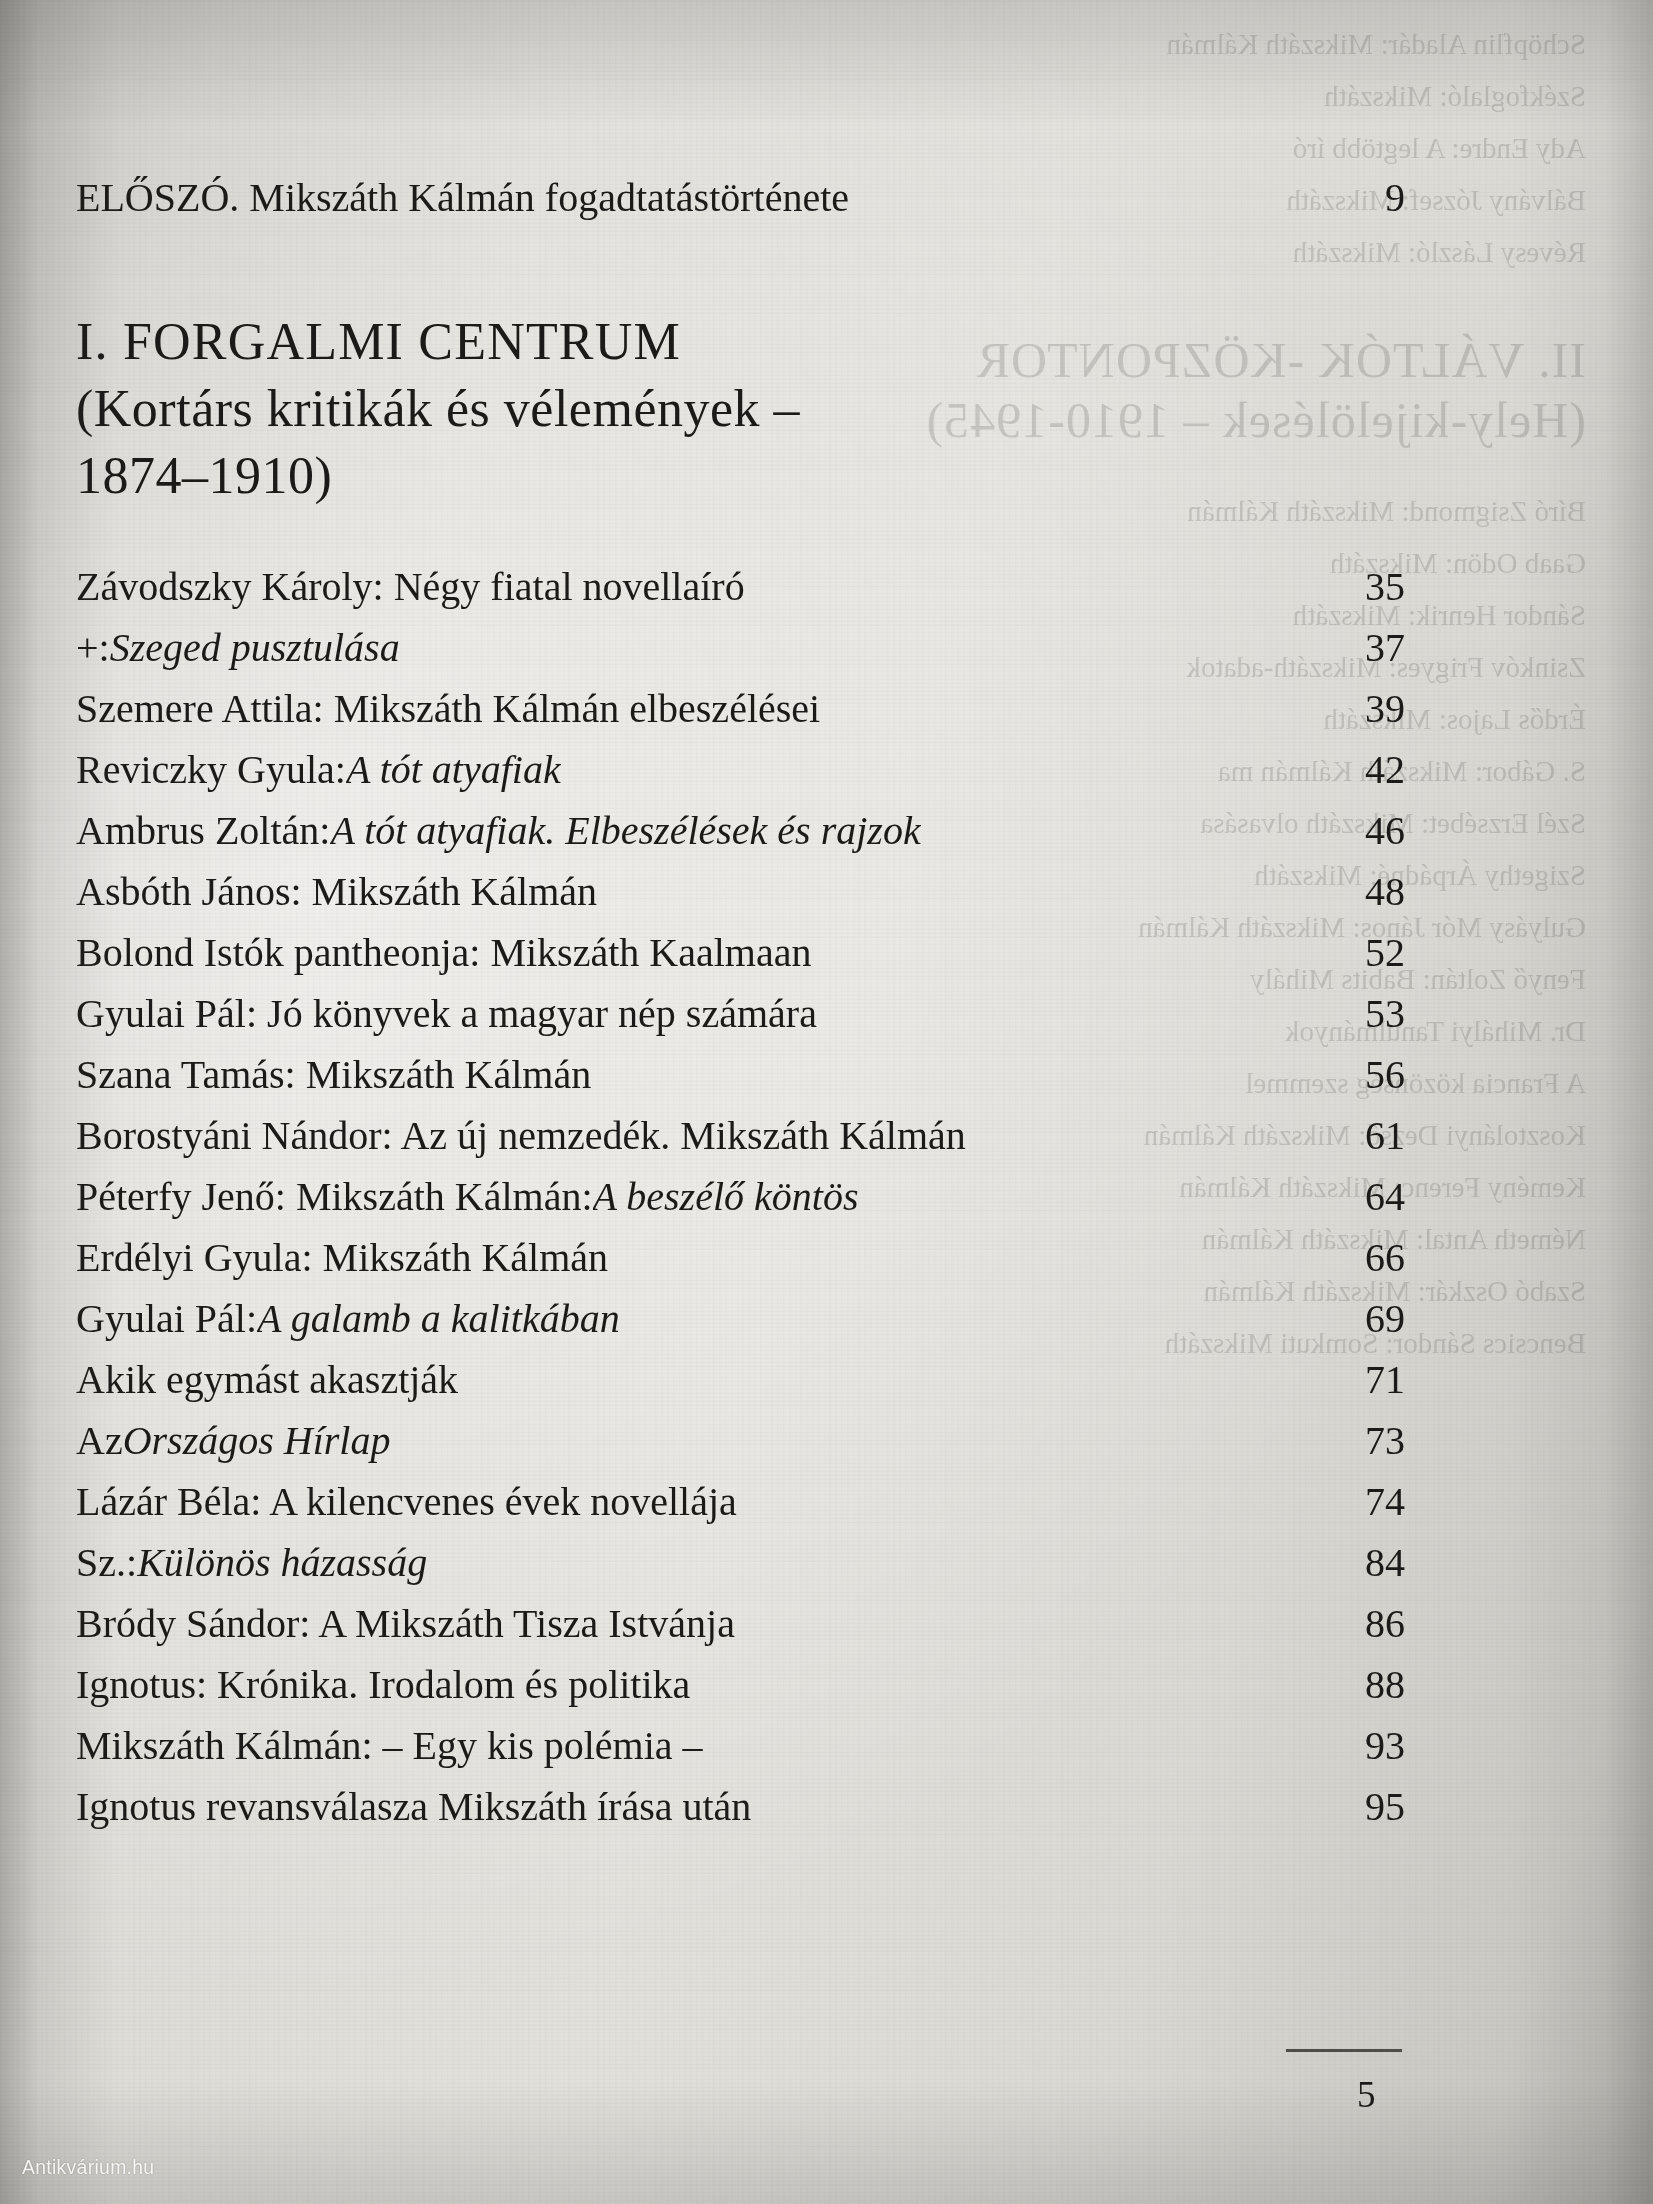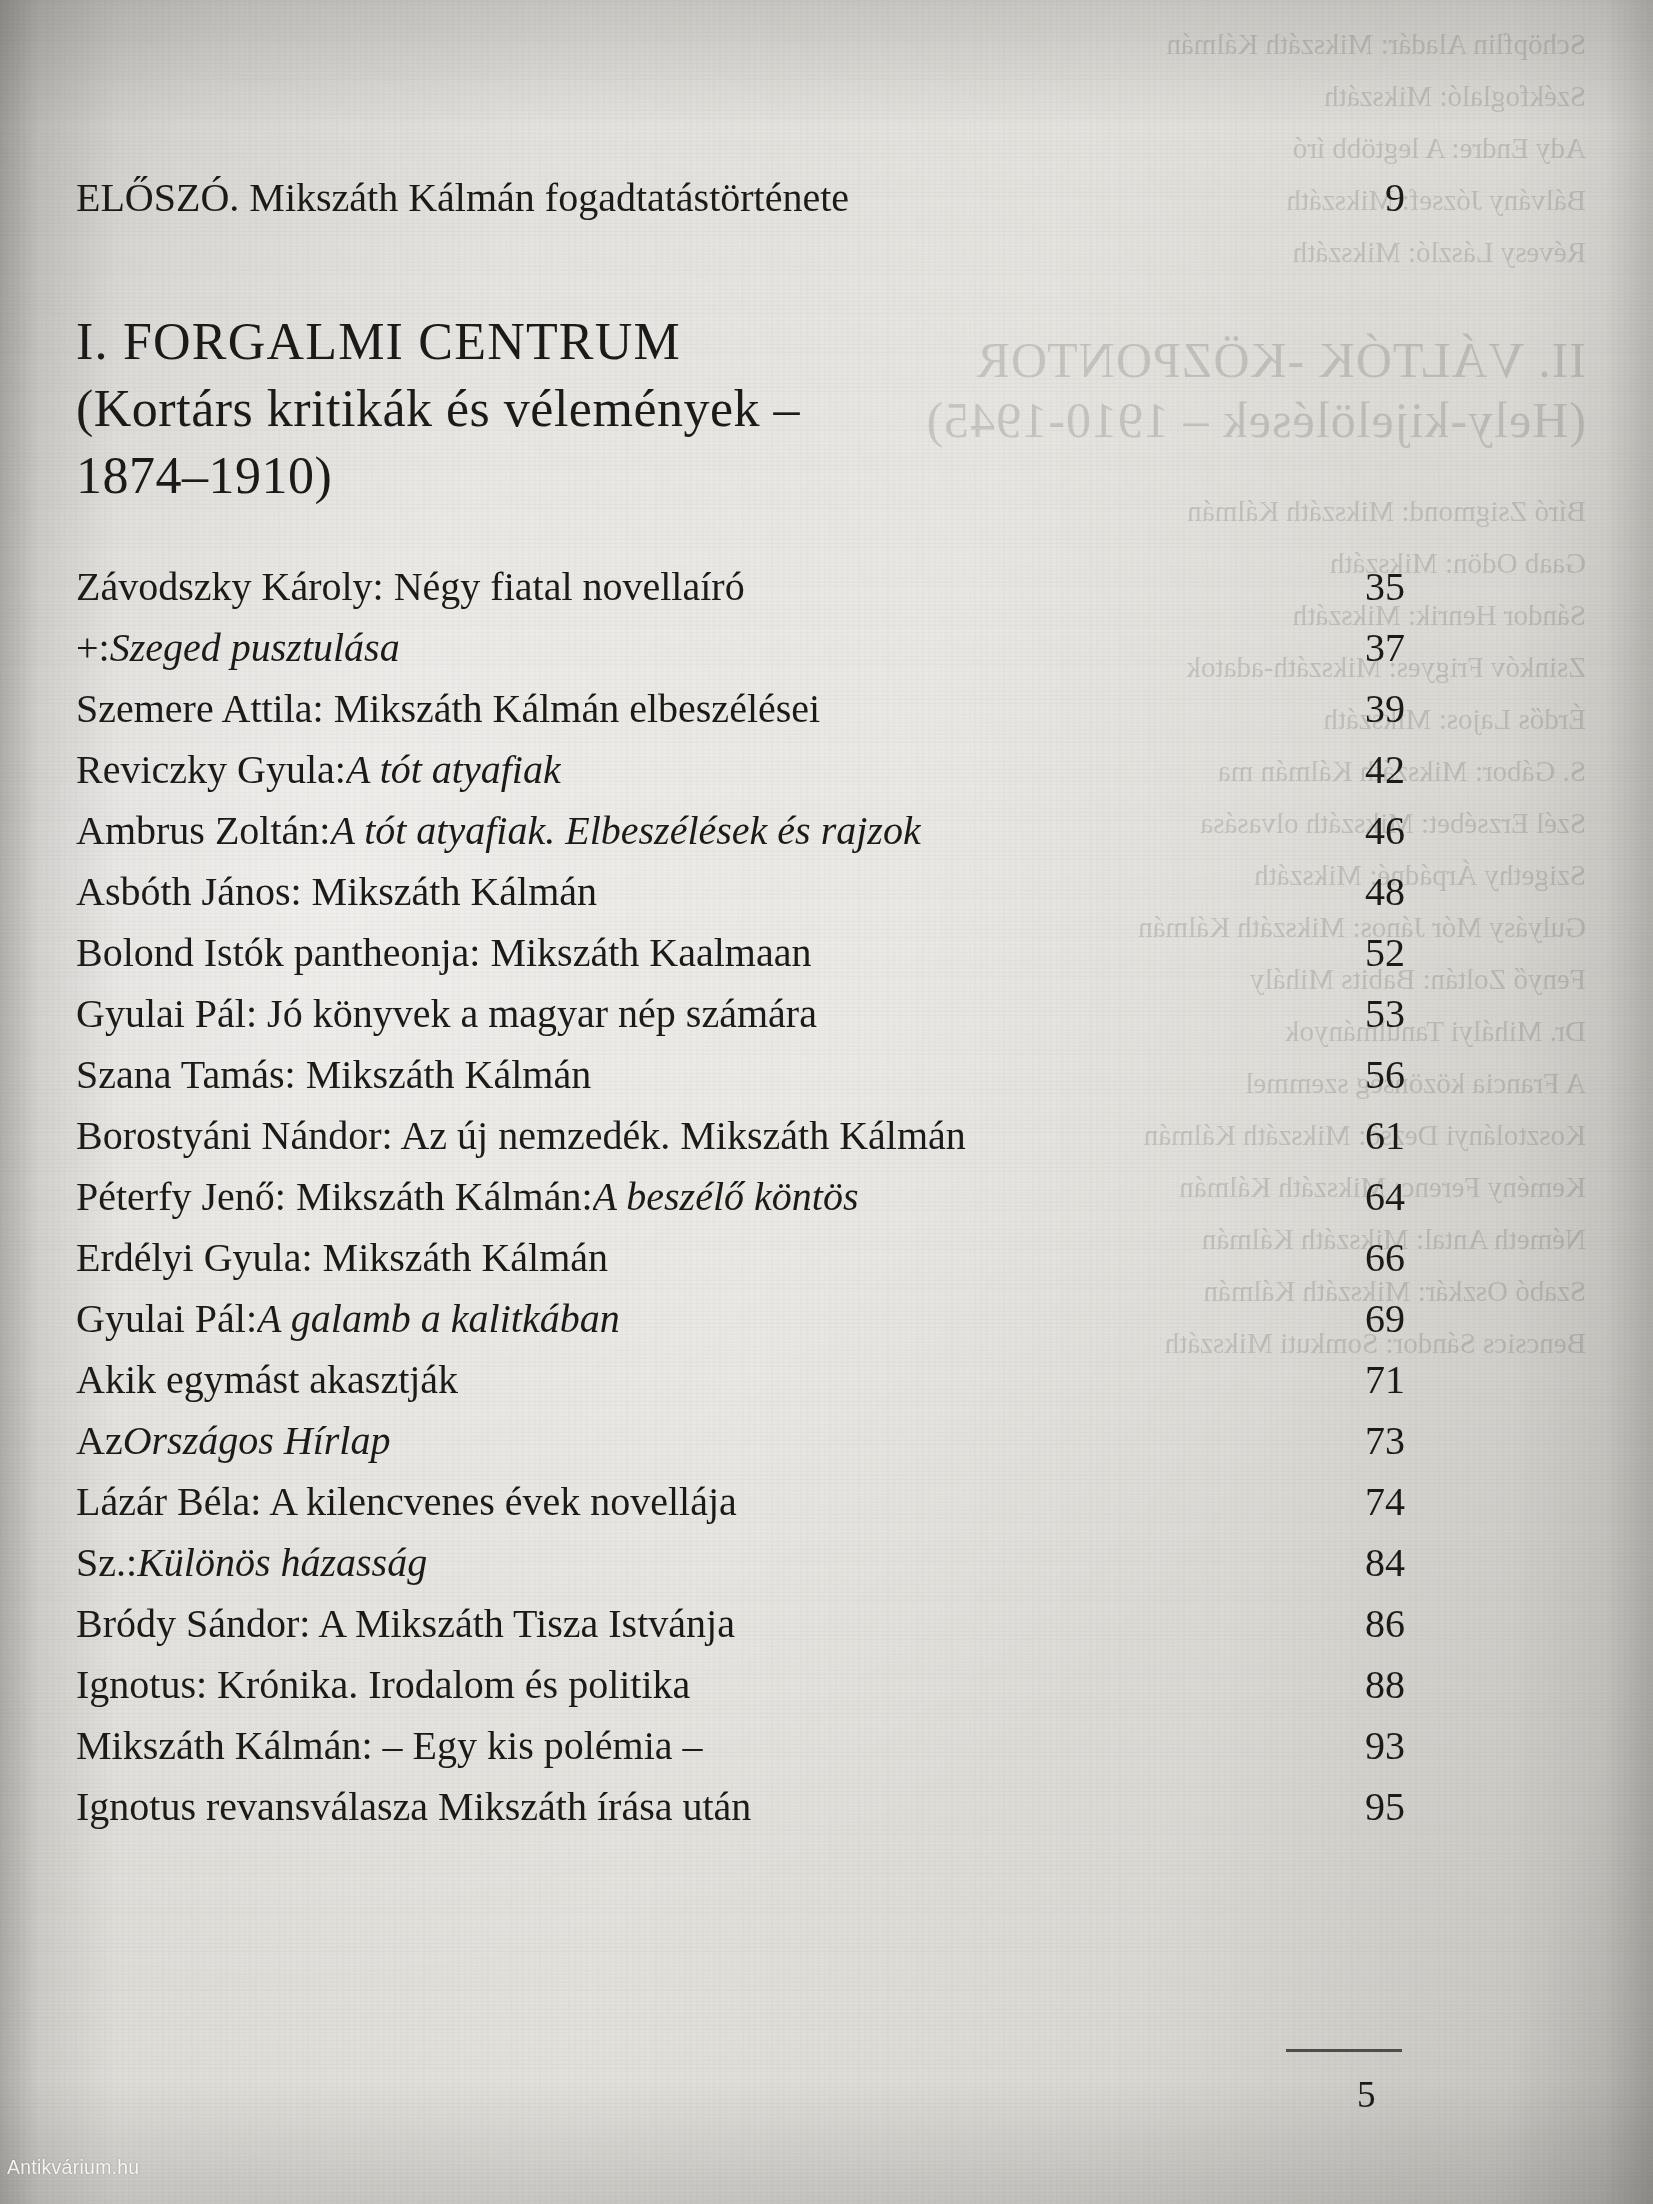--- a/index.html
+++ b/index.html
@@ -128,21 +128,21 @@
     position: absolute;
     left: 1357px;
     top: 2073px;
     font-size: 37px;
     color: #1d1b19;
   }
 
   
   .watermark {
     position: absolute;
-    left: 7px;
+    left: 22px;
     top: 2156px;
     font-family: "Liberation Sans", sans-serif;
     font-size: 19.4px;
     color: #ffffff;
     opacity: 0.85;
     letter-spacing: 0.3px;
     text-shadow: 0 0 1.9px rgba(0,0,0,0.35);
   }
 
   

